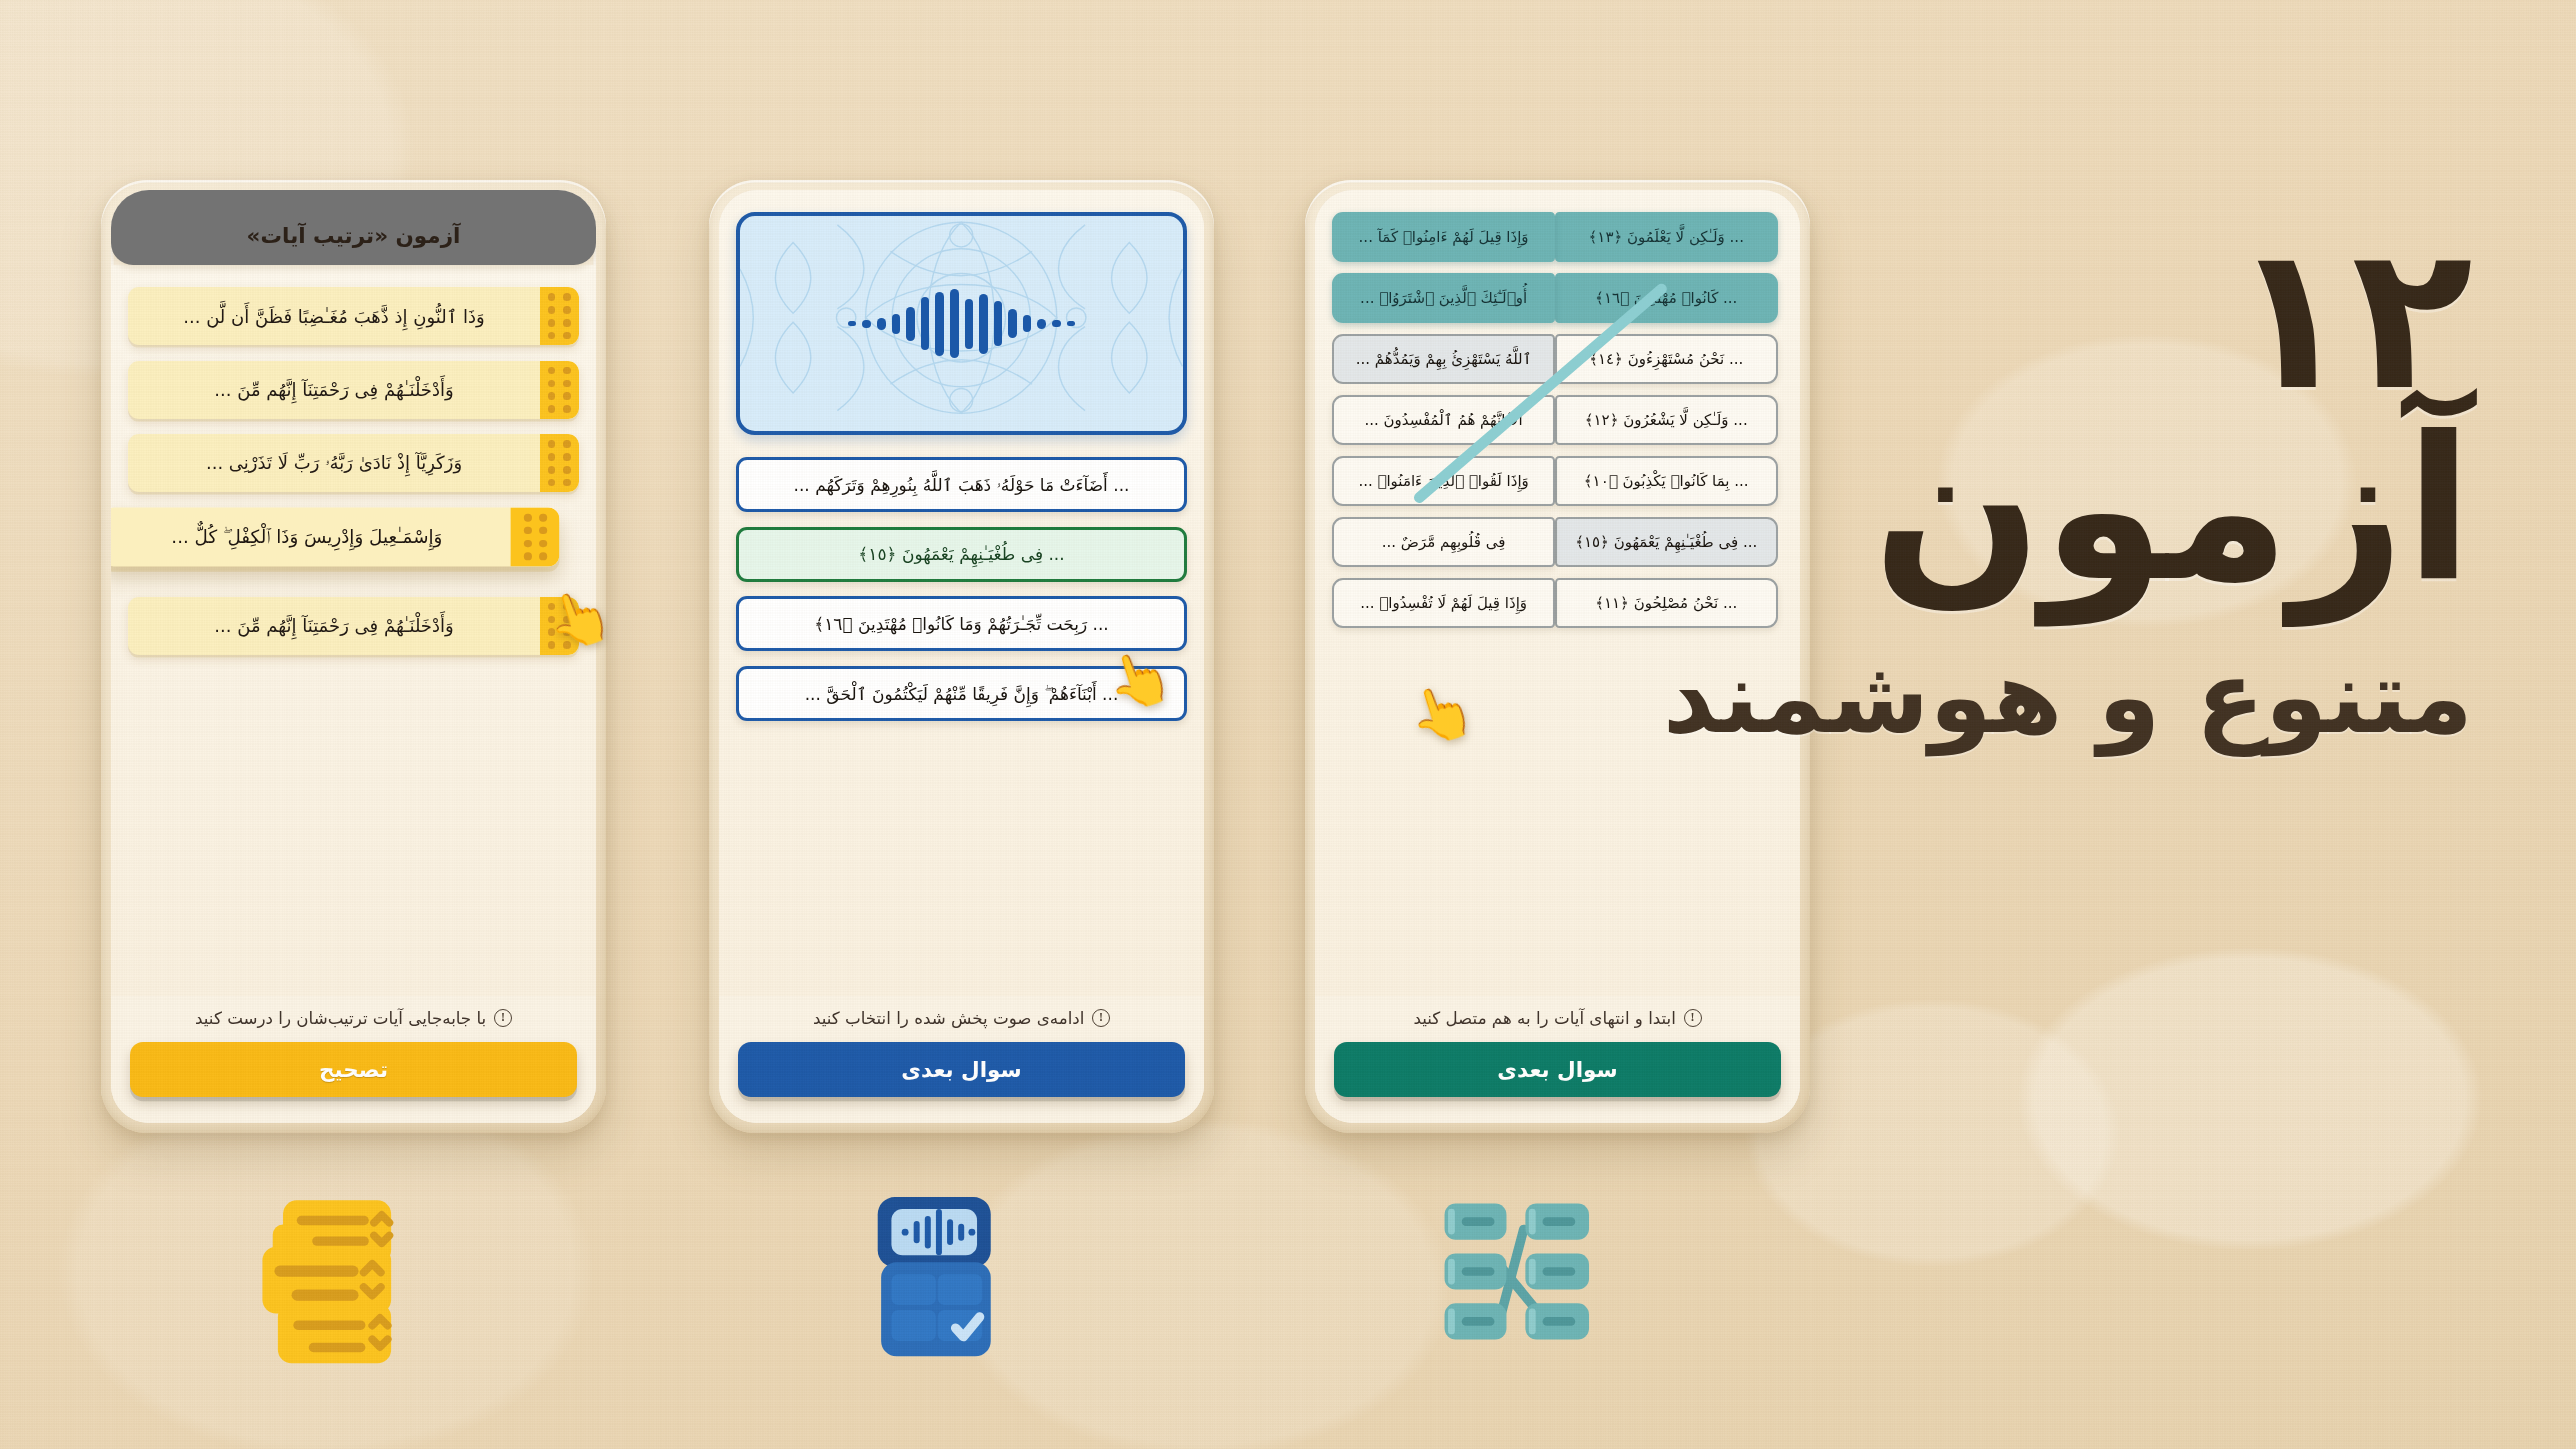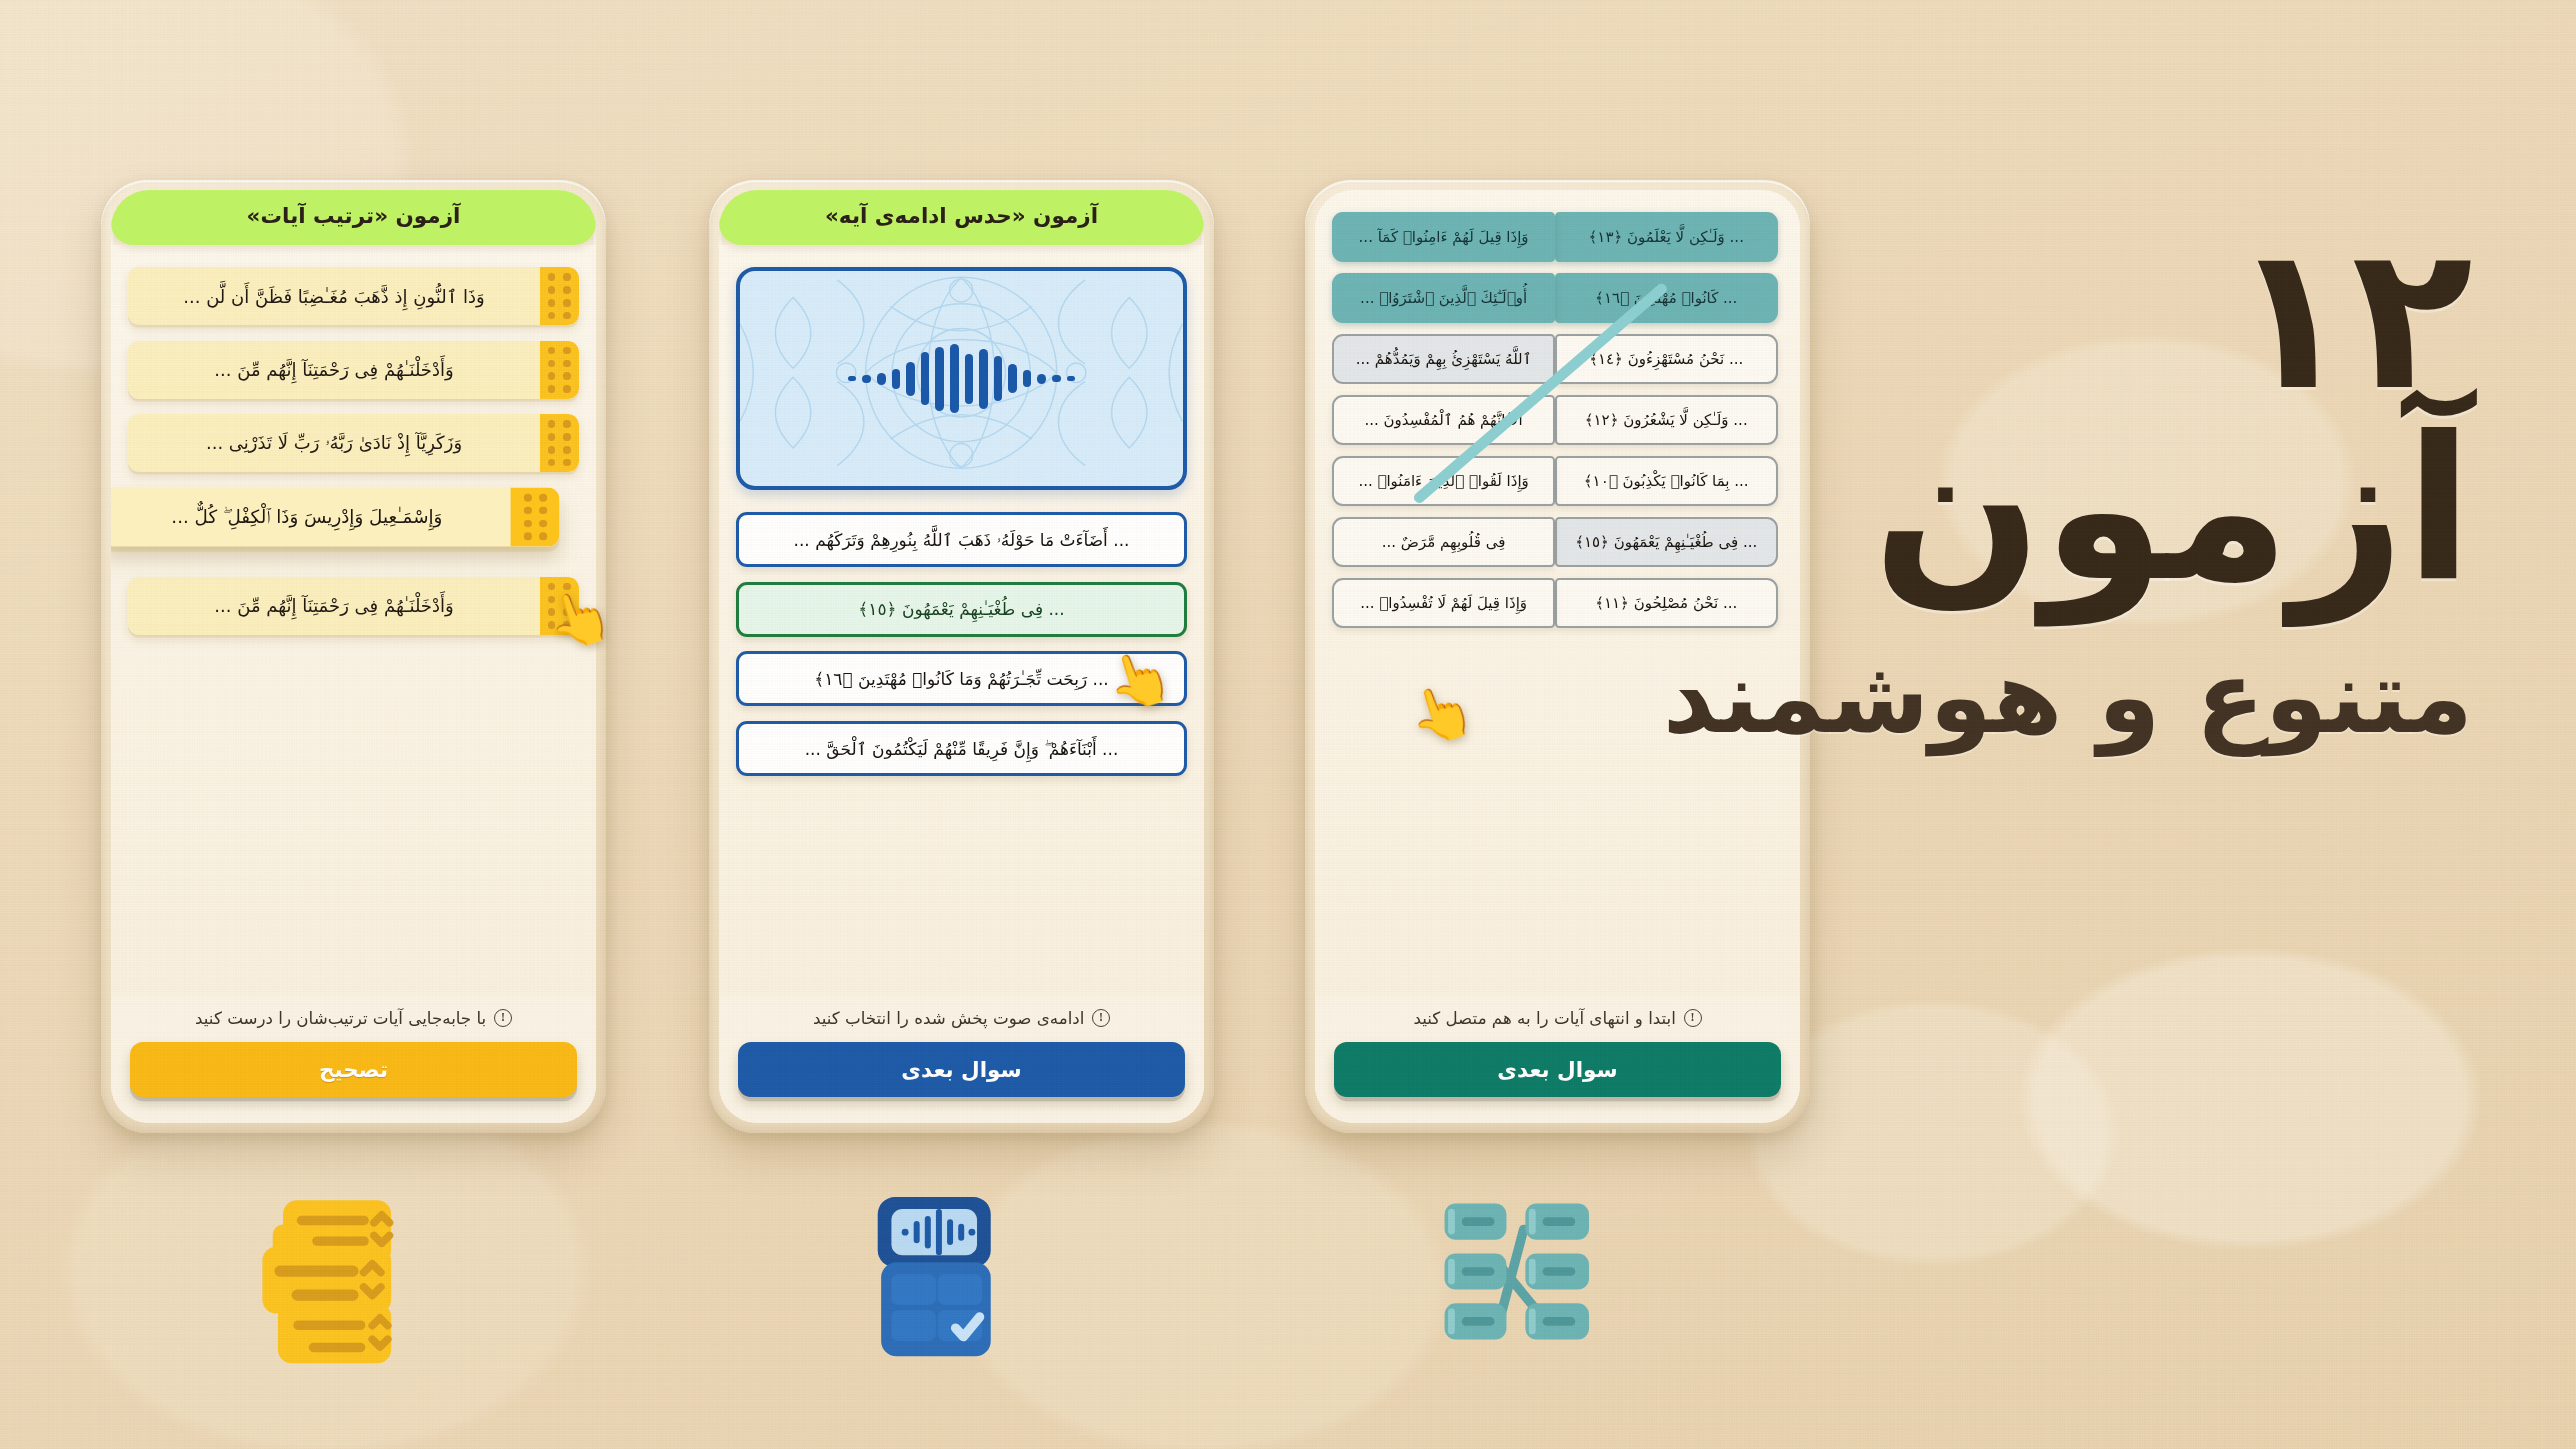--- a/index.html
+++ b/index.html
@@ -49,22 +49,22 @@
     background:#fbf3e3;
     box-shadow: 0 0 0 2.6px rgba(255,255,255,.55) inset, 0 1.7px 8.6px rgba(150,115,60,.22) inset;
     display:flex; flex-direction:column;
   }
   .p1{ left:101px; }
   .p2{ left:709px; }
   .p3{ left:1305px; }
 
   .screen-head{
     flex:0 0 auto;
-    background:#bef264;
-    padding:13px 12px 17px;
+    background:#737373;
+    padding:33px 12px 17px;
     border-radius: 0 0 22px 22px;
     box-shadow:0 3.4px 6px rgba(150,118,62,.16);
     text-align:center;
     position:relative; z-index:4;
   }
   .screen-title{
     font-size:21.5px; font-weight:700; color:#2c2118; letter-spacing:0.1px; white-space:nowrap;
   }
 
   .screen-body{
@@ -304,23 +304,20 @@
         </div>
         <button class="cta y">تصحیح</button>
       </div>
     </div>
   </div>
   <span class="hand" style="left:546px; top:592px; transform:rotate(-18deg);">👆</span>
 
   <div class="phone p2">
     <div class="phone-inner">
 
-      <div class="screen-head">
-        <div class="screen-title">آزمون «حدس ادامه‌ی آیه»</div>
-      </div>
 
       <div class="screen-body">
 
         <div class="audio-box">
           <svg class="orna" viewBox="0 0 500 230" preserveAspectRatio="none">
             <g fill="none" stroke="#8fc4e6" stroke-width="1.6" opacity=".9">
               <circle cx="250" cy="115" r="78"></circle>
                 <circle cx="250" cy="115" r="50"></circle>
               <circle cx="250" cy="115" r="108"></circle>
               <path d="M250 7 C300 55 300 175 250 223 C200 175 200 55 250 7Z"></path>

